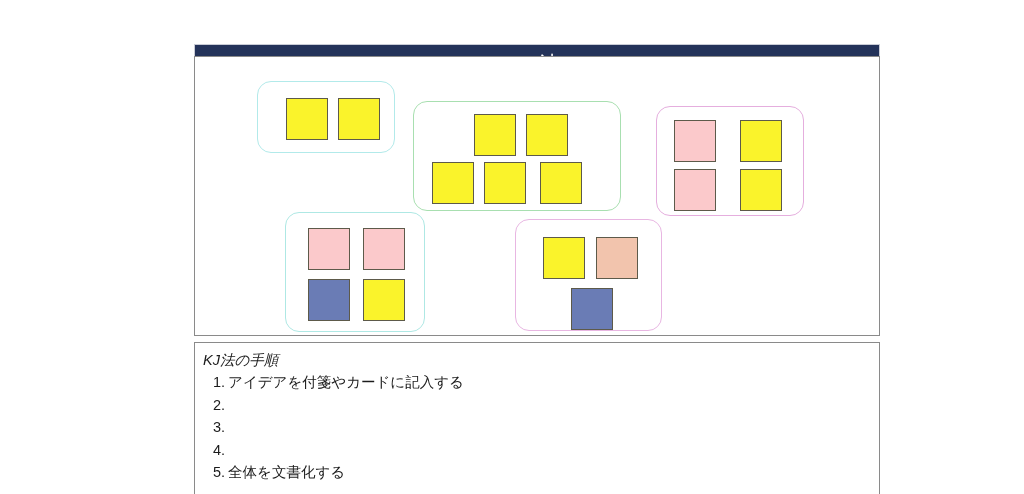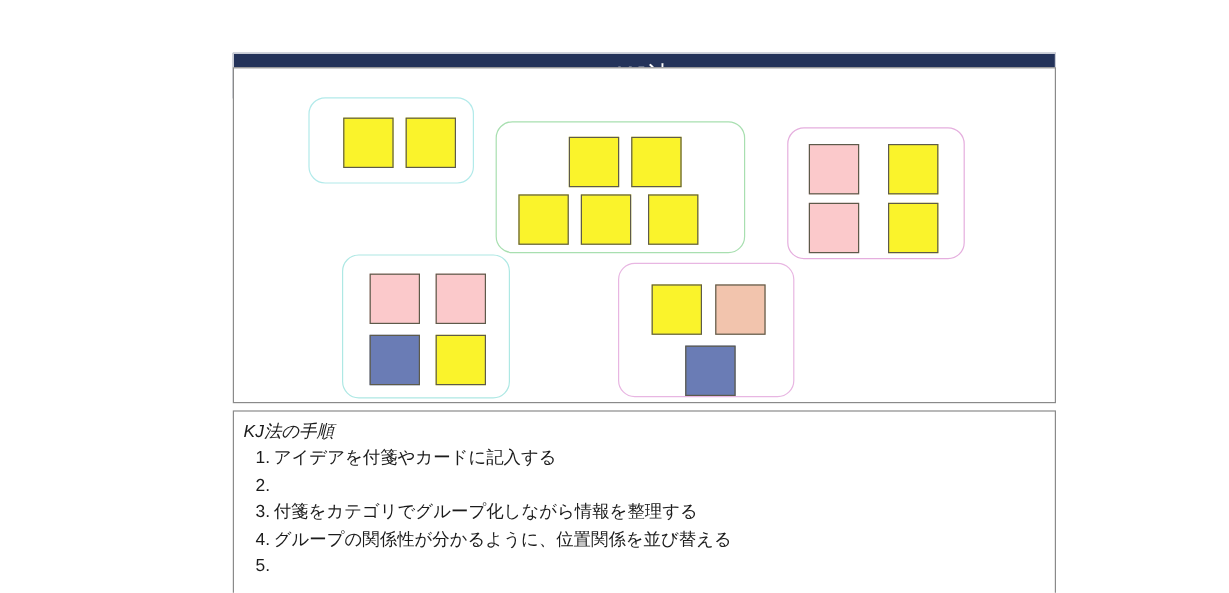--- a/index.html
+++ b/index.html
@@ -144,23 +144,22 @@
   <ol id="steps-list">
       <li>
         <span class="step-num">1.</span>
         <span class="step-txt">アイデアを付箋やカードに記入する</span>
       </li>
       <li>
         <span class="step-num">2.</span>
       </li>
       <li>
         <span class="step-num">3.</span>
-        <span class="step-txt">付箋をカテゴリでグループ化しながら情報を整理する</span>
       </li>
       <li>
         <span class="step-num">4.</span>
-        <span class="step-txt">グループの関係性が分かるように、位置関係を並び替える</span>
       </li>
       <li>
         <span class="step-num">5.</span>
+        <span class="step-txt">全体を文書化する</span>
       </li>
     </ol>
 </div>
 
 </body></html>

